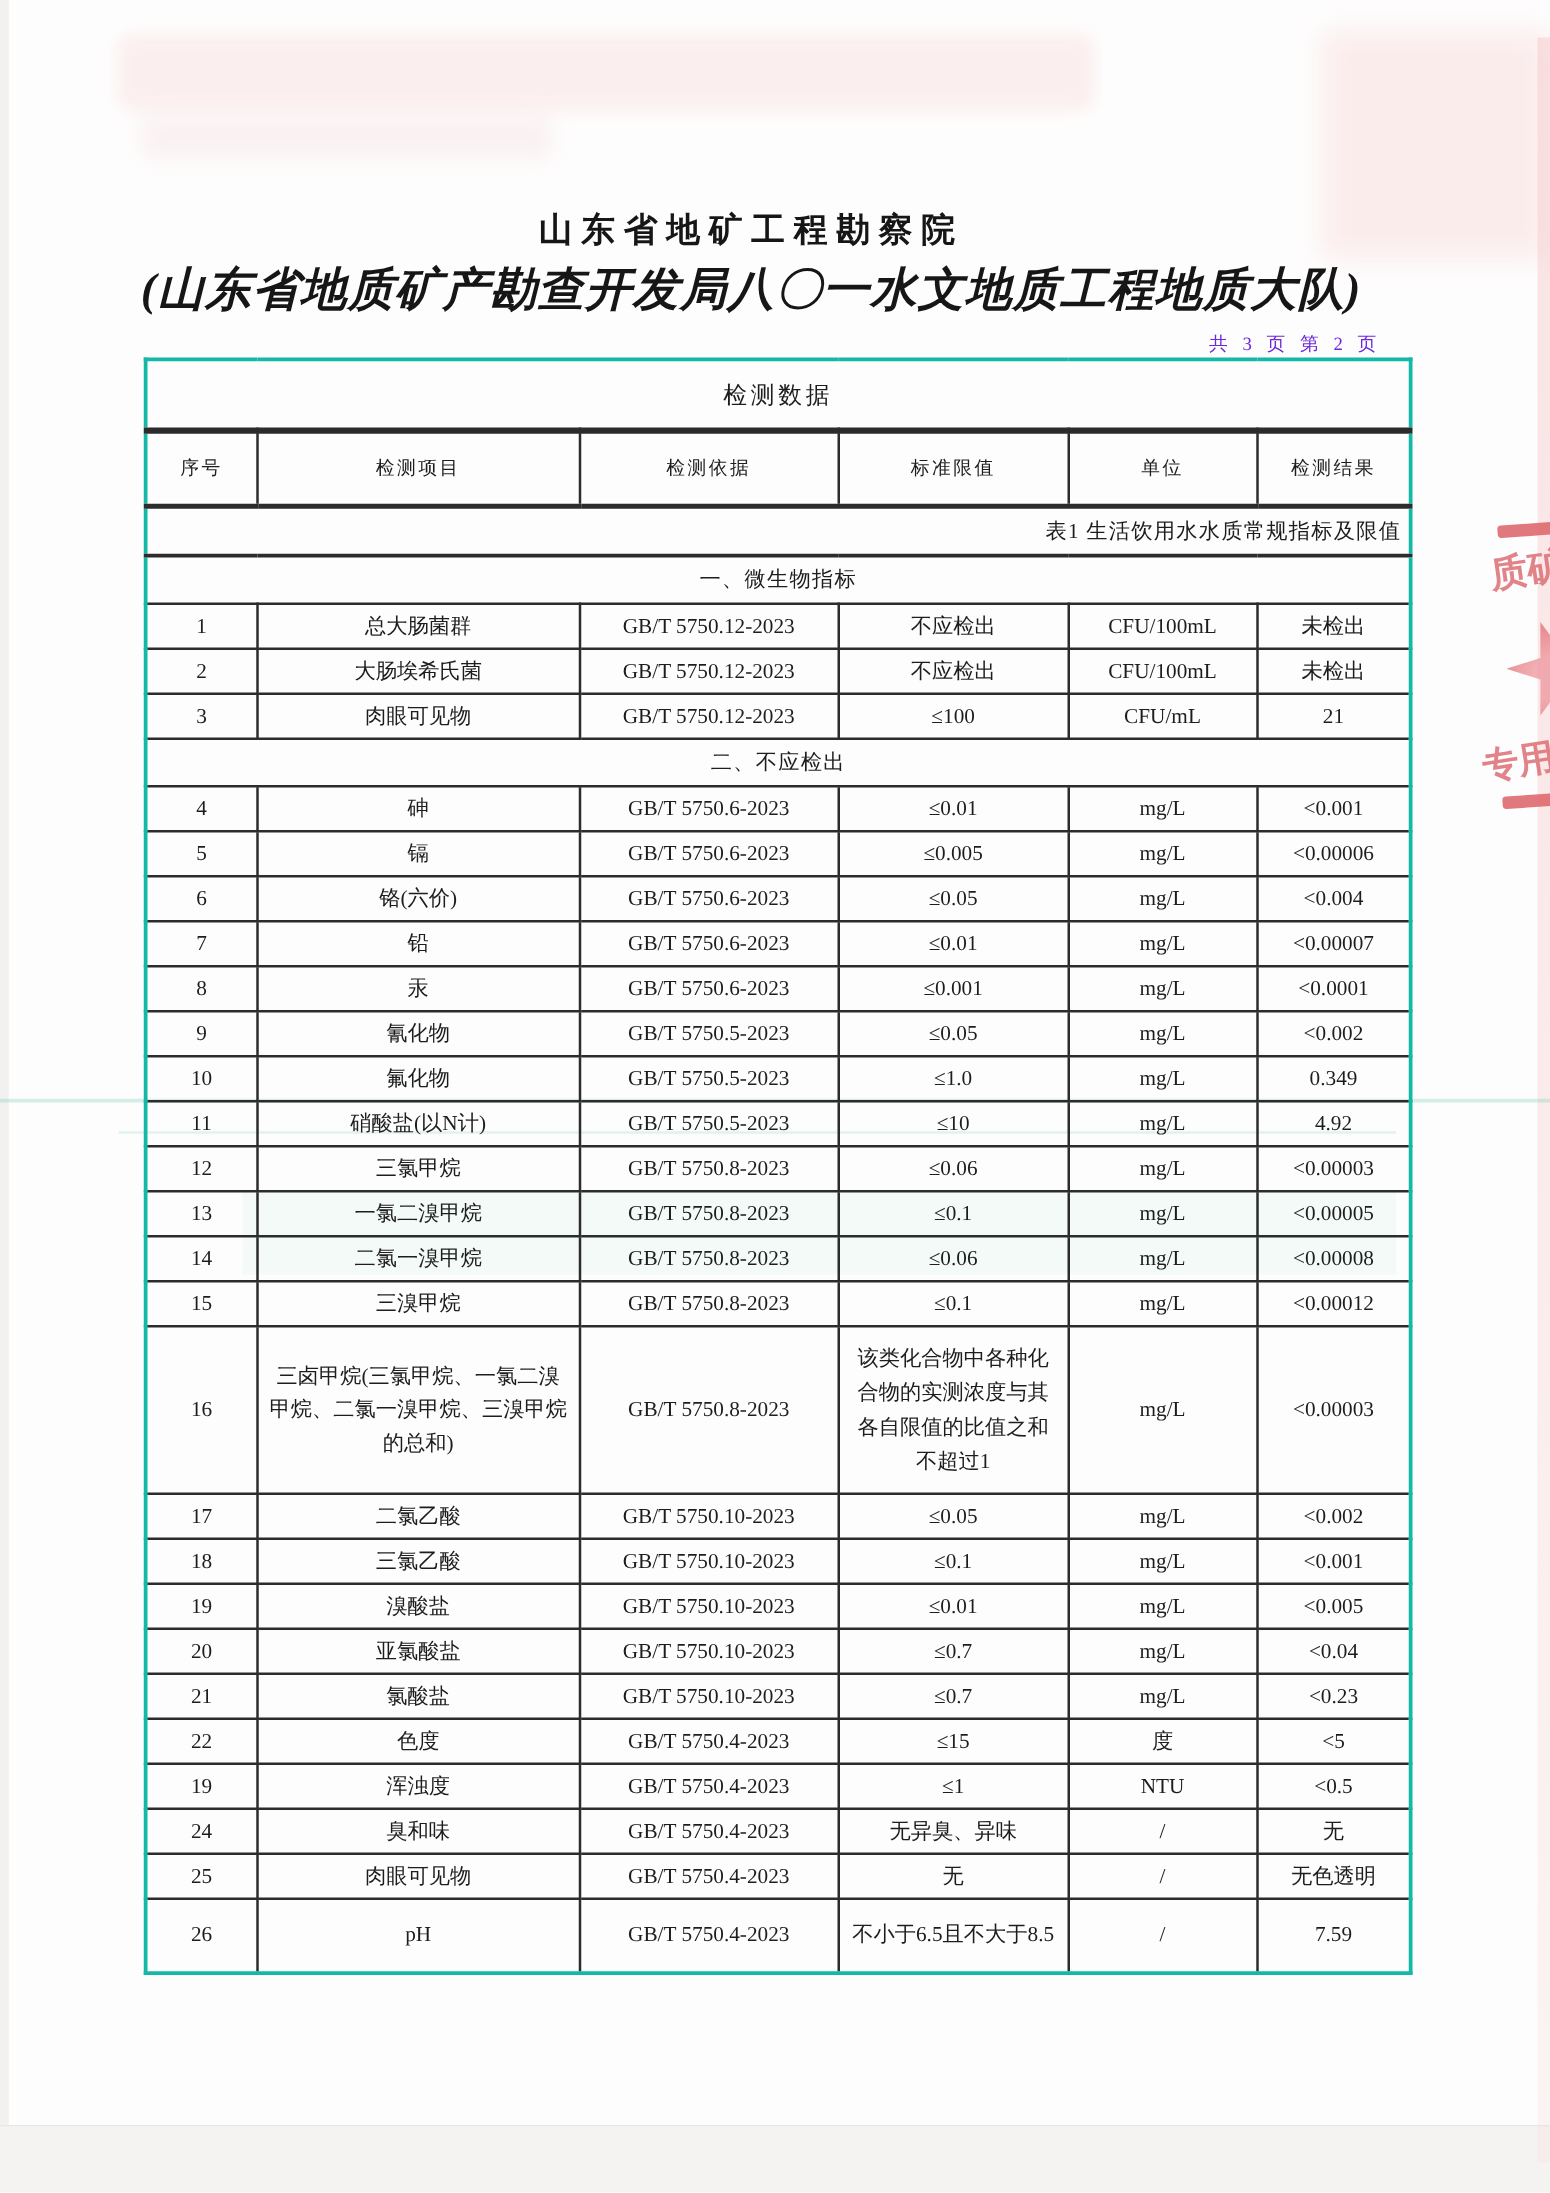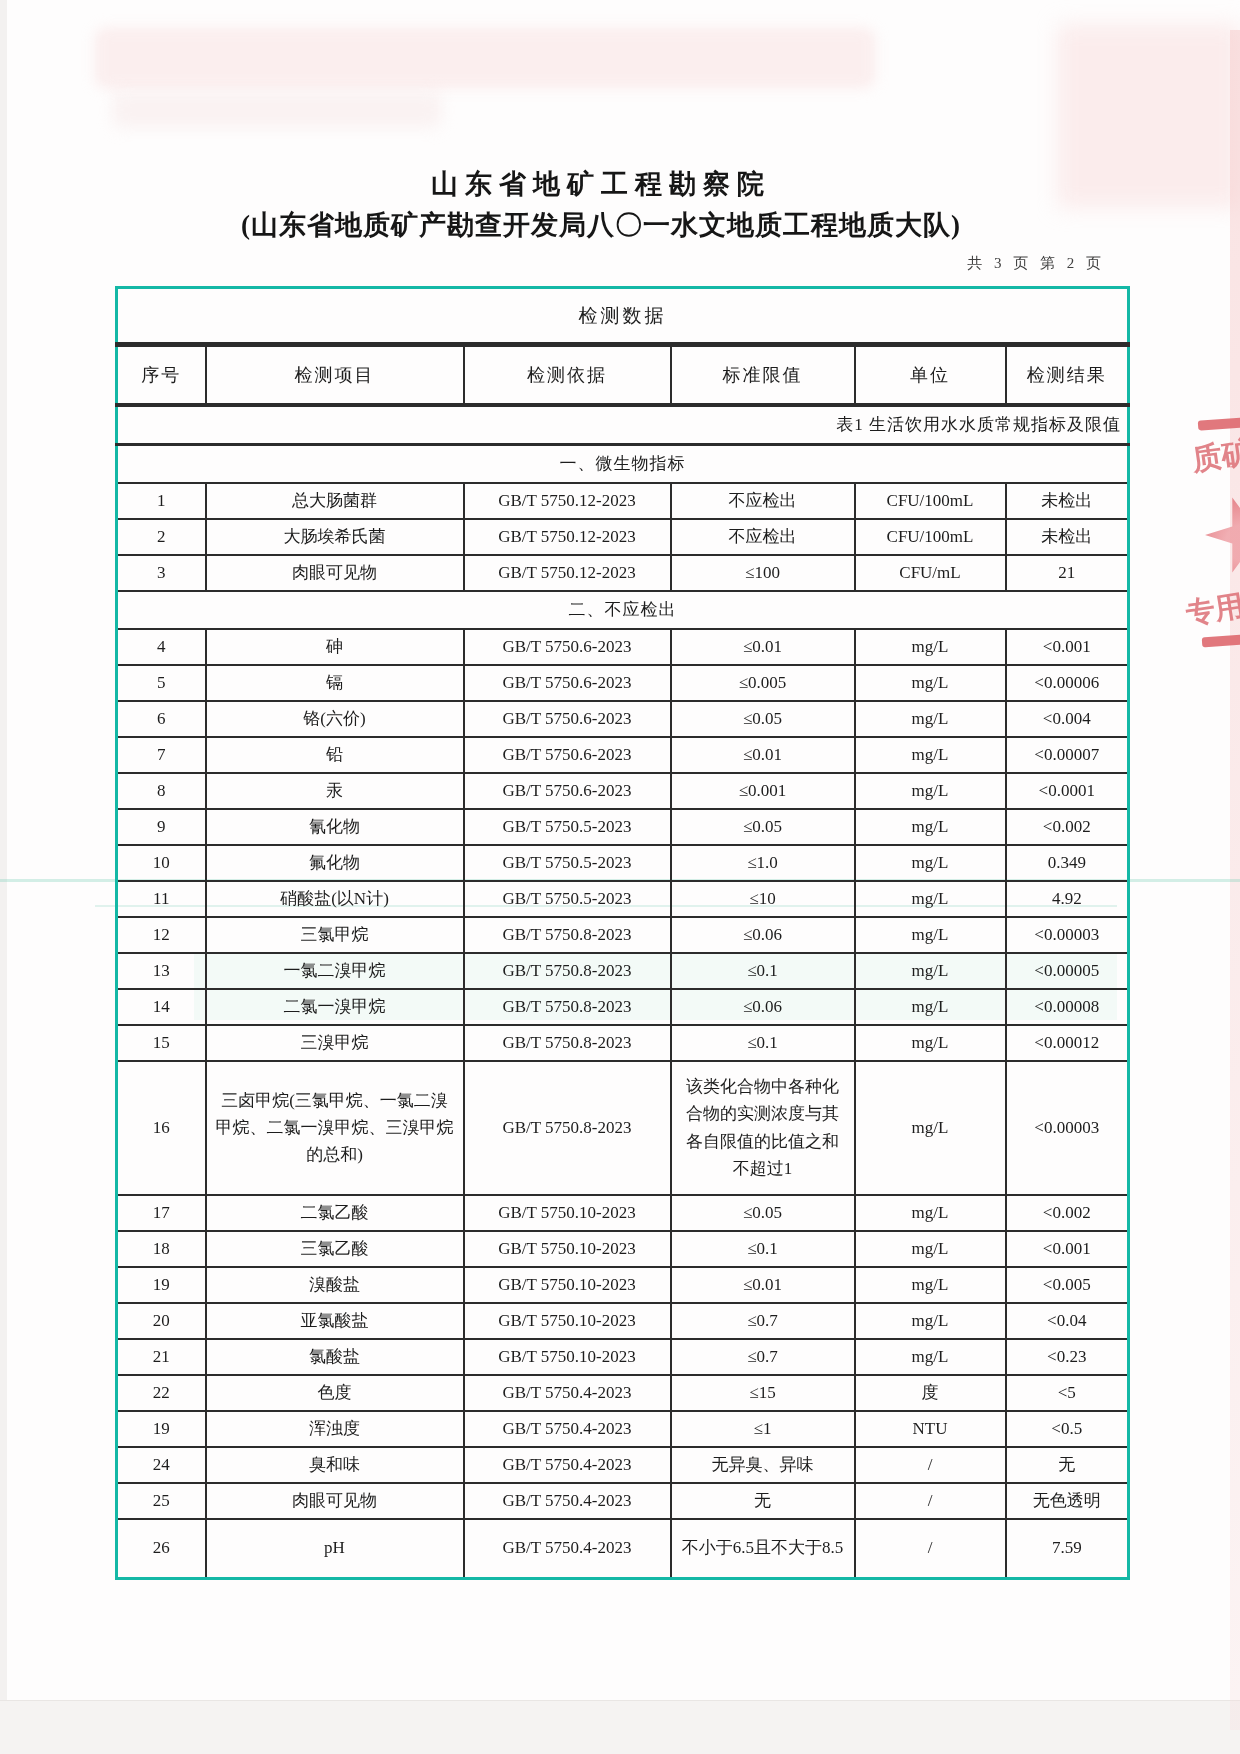--- a/index.html
+++ b/index.html
@@ -19,39 +19,39 @@
   .wm-top{left:95px;top:28px;width:780px;height:60px;background:rgba(247,216,216,.40);filter:blur(7px);border-radius:10px;}
   .wm-top2{left:112px;top:92px;width:330px;height:36px;background:rgba(243,223,223,.33);filter:blur(8px);border-radius:10px;}
   .wm-topright{left:1058px;top:25px;width:182px;height:182px;background:rgba(249,214,214,.45);filter:blur(11px);}
   .wm-rightstrip{left:1230px;top:30px;width:10px;height:1700px;background:linear-gradient(to bottom,rgba(246,205,205,.55),rgba(246,221,221,.30));}
   .streak-1{position:absolute;left:0;top:879px;width:1240px;height:3px;background:rgba(141,214,192,.38);}
   .streak-2{position:absolute;left:95px;top:905px;width:1022px;height:2px;background:rgba(141,214,192,.26);}
   .streak-tint{position:absolute;left:194px;top:952px;width:923px;height:68px;background:rgba(150,225,200,.10);}
   
   .titles{position:absolute;left:95px;top:166px;width:1012px;text-align:center;color:#161616;}
   .title1{font-size:27px;font-weight:bold;letter-spacing:7px;}
-  .title2{font-size:27px;font-weight:bold;letter-spacing:1px;margin-top:5px;}
-  .page-info{position:absolute;left:850px;top:254px;width:255px;text-align:right;font-size:15px;letter-spacing:4px;color:#404040;}
+  .title2{font-size:37px;font-weight:bold;letter-spacing:1px;margin-top:5px;font-style:italic;}
+  .page-info{position:absolute;left:850px;top:266px;width:255px;text-align:right;font-size:15px;letter-spacing:4px;color:#6d28d9;}
   
   table.report{
     position:absolute;left:115px;top:286px;width:1012px;
     border-collapse:collapse;table-layout:fixed;
     border:3px solid #14b8a6;
   }
   table.report td{
     border:2px solid #2c2c2c;
     text-align:center;vertical-align:middle;
     font-size:17px;padding:2px 6px;color:#1d1d1d;
     overflow:hidden;
   }
   tr.r-std{height:36px;}
   tr.r-title{height:57px;}
   tr.r-title td{font-size:19px;letter-spacing:3px;border-bottom-width:5px;}
   tr.r-cols{height:60px;}
-  tr.r-cols td{font-size:18px;letter-spacing:2px;border-bottom-width:4px;}
+  tr.r-cols td{font-size:15px;letter-spacing:2px;border-bottom-width:4px;}
   tr.r-sec-t1{height:40px;}
   tr.r-sec-t1 td{border-bottom-width:3px;letter-spacing:1px;text-align:right;}
   tr.r-sec{height:38px;}
   tr.r-sec td{letter-spacing:1px;}
   tr.r-tall{height:134px;}
   tr.r-tall td{line-height:1.6;padding:4px 9px;}
   tr.r-tall26{height:60px;}
   tr.r-tall26 td{line-height:1.45;}
   
   .seal{position:absolute;left:0;top:0;width:1240px;height:1754px;pointer-events:none;}

